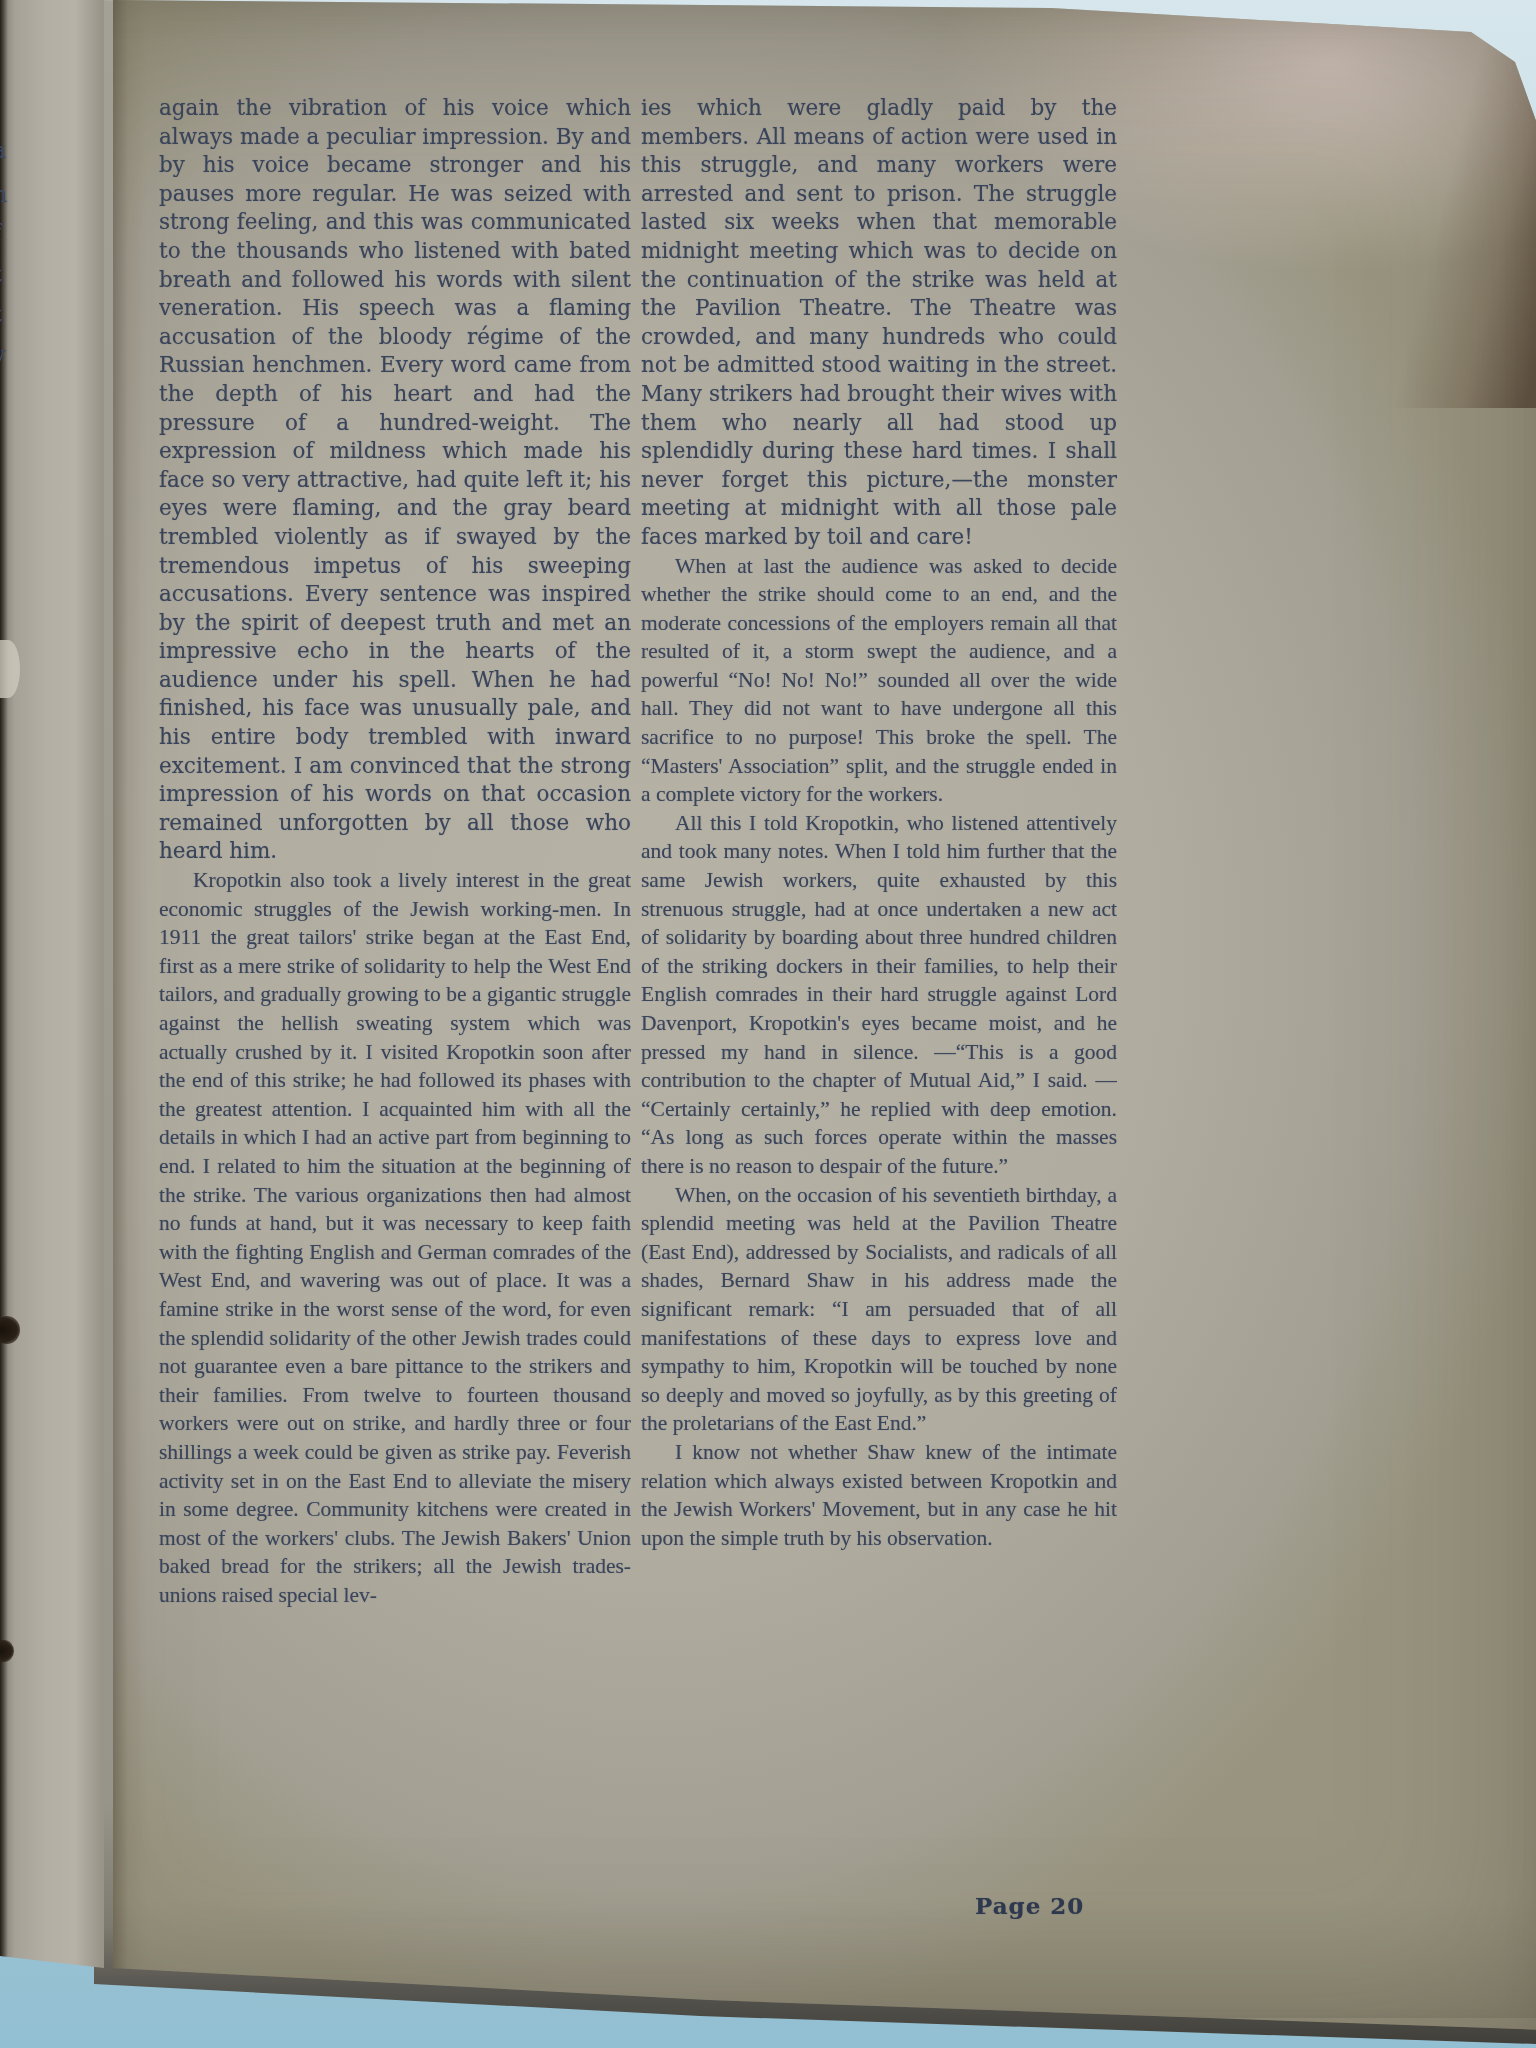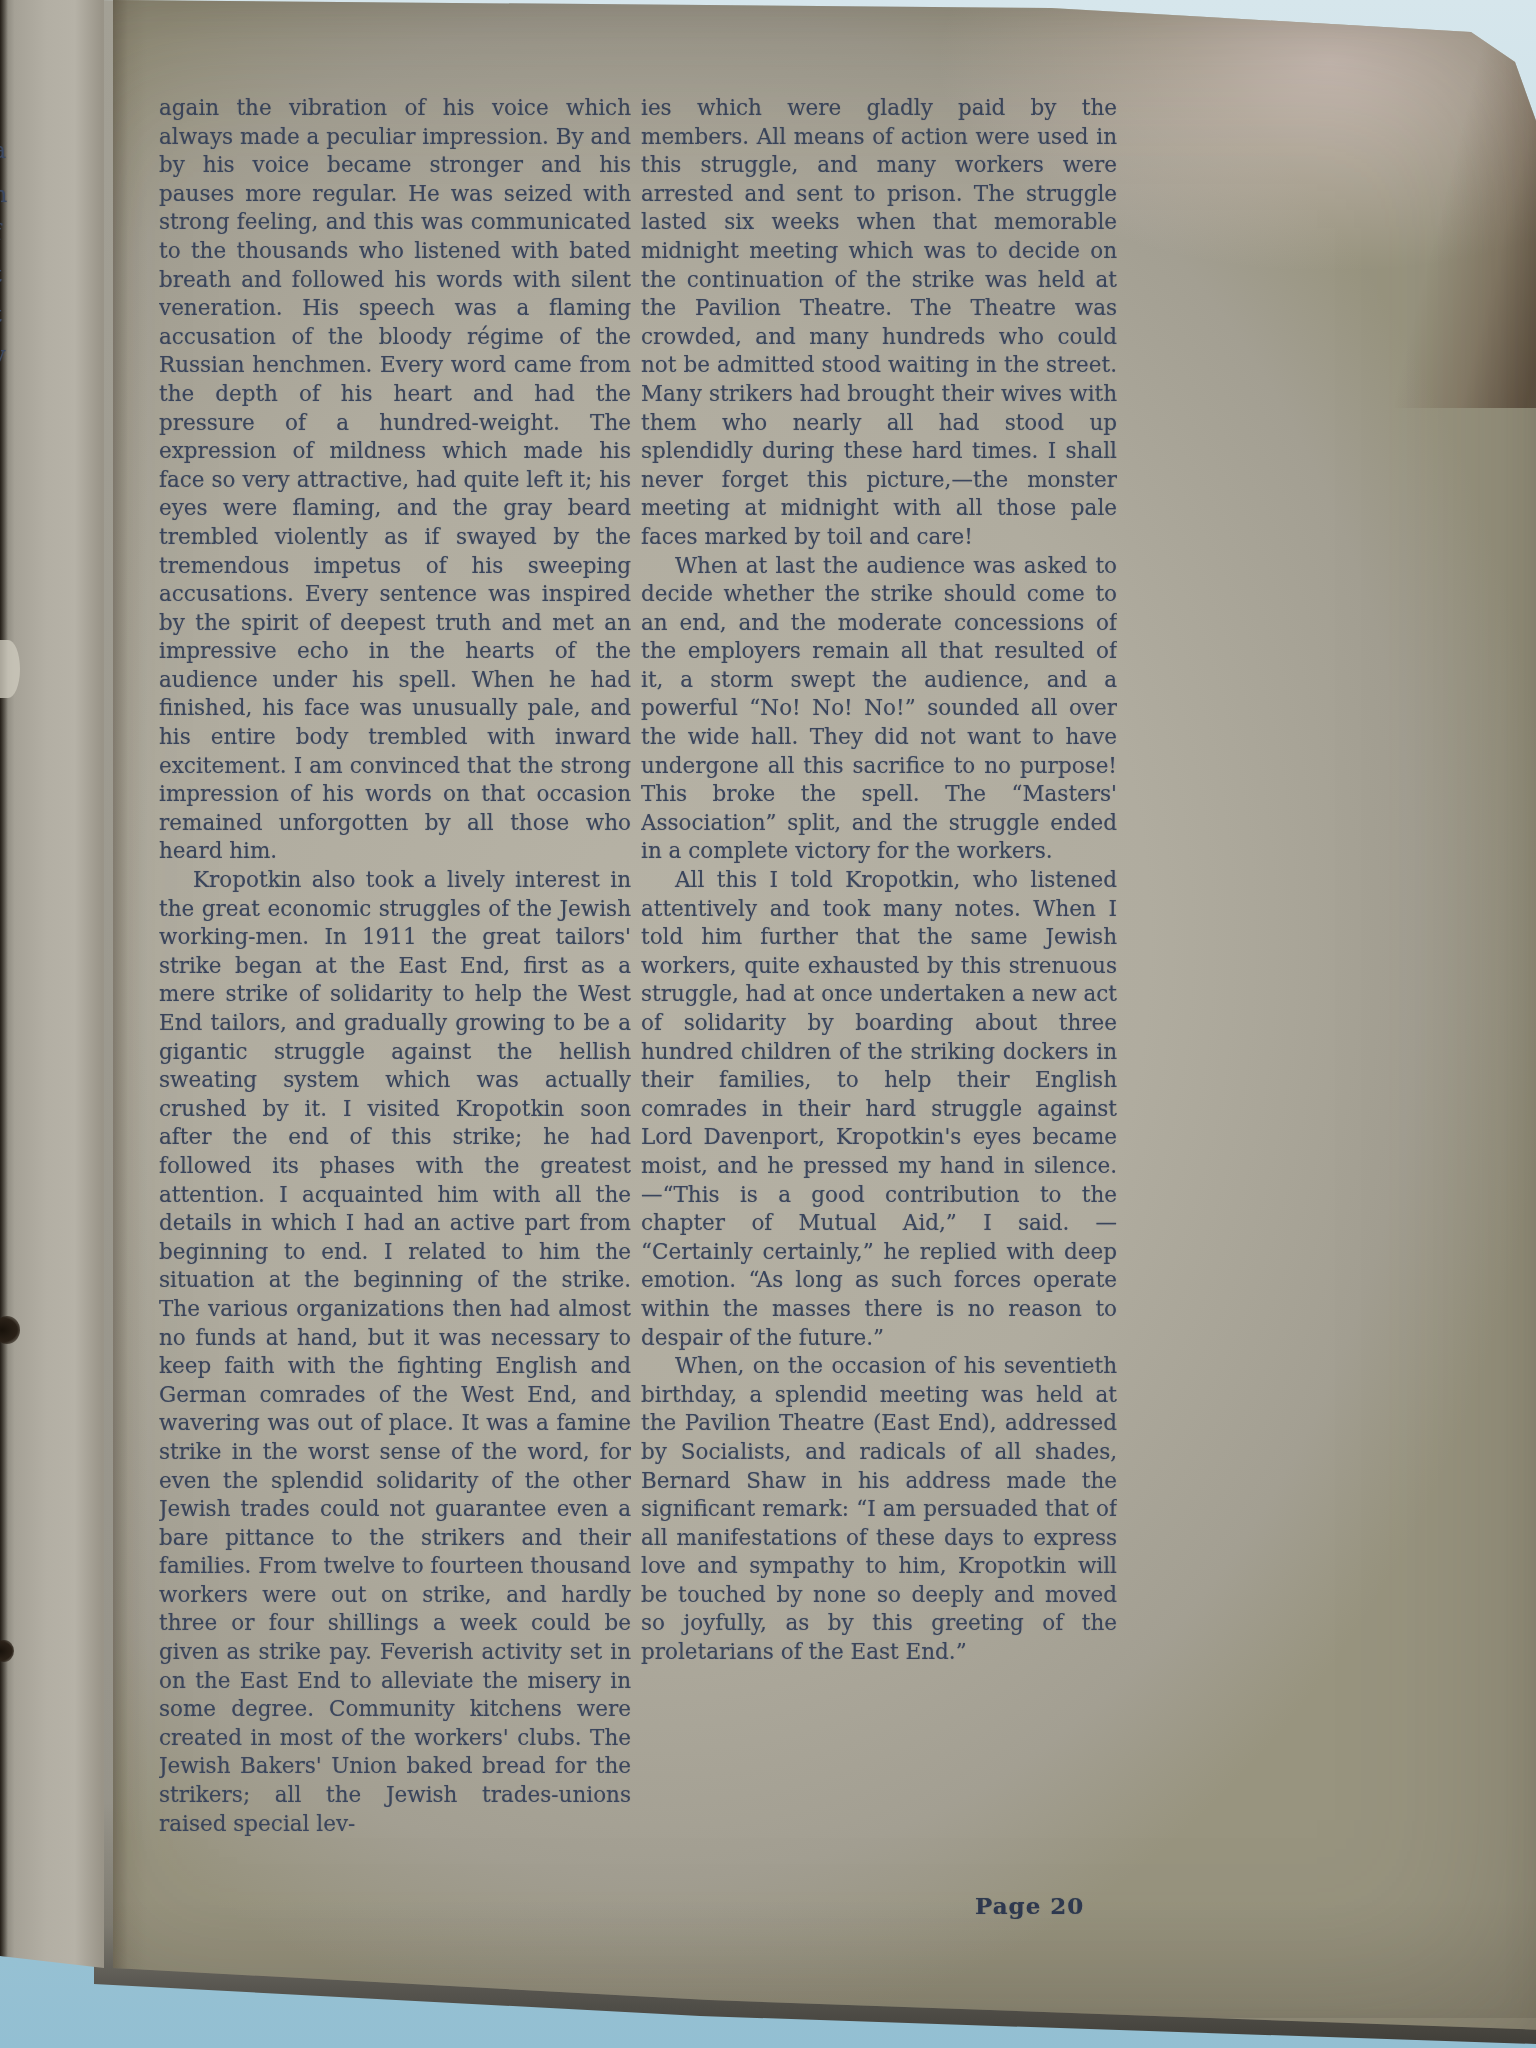--- a/index.html
+++ b/index.html
@@ -57,21 +57,21 @@
     background:linear-gradient(180deg,rgba(255,255,255,0),rgba(70,64,50,.16));
   }
   
   .col{
     position:absolute;top:94px;height:1790px;overflow:hidden;
     color:#3a455c;font-size:21.5px;line-height:28.6px;text-align:justify;
     text-shadow:0 0 1px rgba(54,66,90,.42);
     hyphens:auto;-webkit-hyphens:auto;
   }
   .col p{margin:0;}
-  .col p.indent{text-indent:34px;}
+  .col p.indent{text-indent:34px;font-family:Liberation Serif, serif;}
   .col-left{left:150px;width:472px;}
   .col-right{left:632px;width:476px;}
   .page-number{
     position:absolute;left:966px;top:1892px;width:160px;
     color:#2e3950;font-size:23px;font-weight:bold;letter-spacing:1px;
     text-shadow:0 0 1px rgba(46,57,80,.5);
   }
 </style>
 </head>
 <body>
@@ -101,18 +101,19 @@
     <div class="col col-left">
       <p>again the vibration of his voice which always made a peculiar impression.  By and by his voice became stronger and his pauses more regular.  He was seized with strong feeling, and this was communicated to the thousands who listened with bated breath and followed his words with silent veneration.  His speech was a flaming accusation of the bloody régime of the Russian henchmen.  Every word came from the depth of his heart and had the pressure of a hundred-weight.  The expression of mildness which made his face so very attractive, had quite left it; his eyes were flaming, and the gray beard trembled violently as if swayed by the tremendous impetus of his sweeping accusations.  Every sentence was inspired by the spirit of deepest truth and met an impressive echo in the hearts of the audience under his spell.  When he had finished, his face was unusually pale, and his entire body trembled with inward excitement.  I am convinced that the strong impression of his words on that occasion remained unforgotten by all those who heard him.</p>
       <p class="indent">Kropotkin also took a lively interest in the great economic struggles of the Jewish working-men.  In 1911 the great tailors' strike began at the East End, first as a mere strike of solidarity to help the West End tailors, and gradually growing to be a gigantic struggle against the hellish sweating system which was actually crushed by it.  I visited Kropotkin soon after the end of this strike; he had followed its phases with the greatest attention.  I acquainted him with all the details in which I had an active part from beginning to end.  I related to him the situation at the beginning of the strike.  The various organizations then had almost no funds at hand, but it was necessary to keep faith with the fighting English and German comrades of the West End, and wavering was out of place. It was a famine strike in the worst sense of the word, for even the splendid solidarity of the other Jewish trades could not guarantee even a bare pittance to the strikers and their families.  From twelve to fourteen thousand workers were out on strike, and hardly three or four shillings a week could be given as strike pay.  Feverish activity set in on the East End to alleviate the misery in some degree.  Community kitchens were created in most of the workers' clubs.  The Jewish Bakers' Union baked bread for the strikers; all the Jewish trades-unions raised special lev-</p>
     </div>
 
     <div class="col col-right">
       <p>ies which were gladly paid by the members. All means of action were used in this struggle, and many workers were arrested and sent to prison.  The struggle lasted six weeks when that memorable midnight meeting which was to decide on the continuation of the strike was held at the Pavilion Theatre.  The Theatre was crowded, and many hundreds who could not be admitted stood waiting in the street.  Many strikers had brought their wives with them who nearly all had stood up splendidly during these hard times.  I shall never forget this picture,—the monster meeting at midnight with all those pale faces marked by toil and care!</p>
       <p class="indent">When at last the audience was asked to decide whether the strike should come to an end, and the moderate concessions of the employers remain all that resulted of it, a storm swept the audience, and a powerful “No! No! No!” sounded all over the wide hall.  They did not want to have undergone all this sacrifice to no purpose!  This broke the spell.  The “Masters' Association” split, and the struggle ended in a complete victory for the workers.</p>
       <p class="indent">All this I told Kropotkin, who listened attentively and took many notes.  When I told him further that the same Jewish workers, quite exhausted by this strenuous struggle, had at once undertaken a new act of solidarity by boarding about three hundred children of the striking dockers in their families, to help their English comrades in their hard struggle against Lord Davenport, Kropotkin's eyes became moist, and he pressed my hand in silence. —“This is a good contribution to the chapter of Mutual Aid,” I said. — “Certainly certainly,” he replied with deep emotion.  “As long as such forces operate within the masses there is no reason to despair of the future.”</p>
       <p class="indent">When, on the occasion of his seventieth birthday, a splendid meeting was held at the Pavilion Theatre (East End), addressed by Socialists, and radicals of all shades, Bernard Shaw in his address made the significant remark: “I am persuaded that of all manifestations of these days to express love and sympathy to him, Kropotkin will be touched by none so deeply and moved so joyfully, as by this greeting of the proletarians of the East End.”</p>
+      <p class="indent">I know not whether Shaw knew of the intimate relation which always existed between Kropotkin and the Jewish Workers' Movement, but in any case he hit upon the simple truth by his observation.</p>
     </div>
 
     <div class="page-number">Page 20</div>
   </div>
 
 </div>
 
 </body></html>

